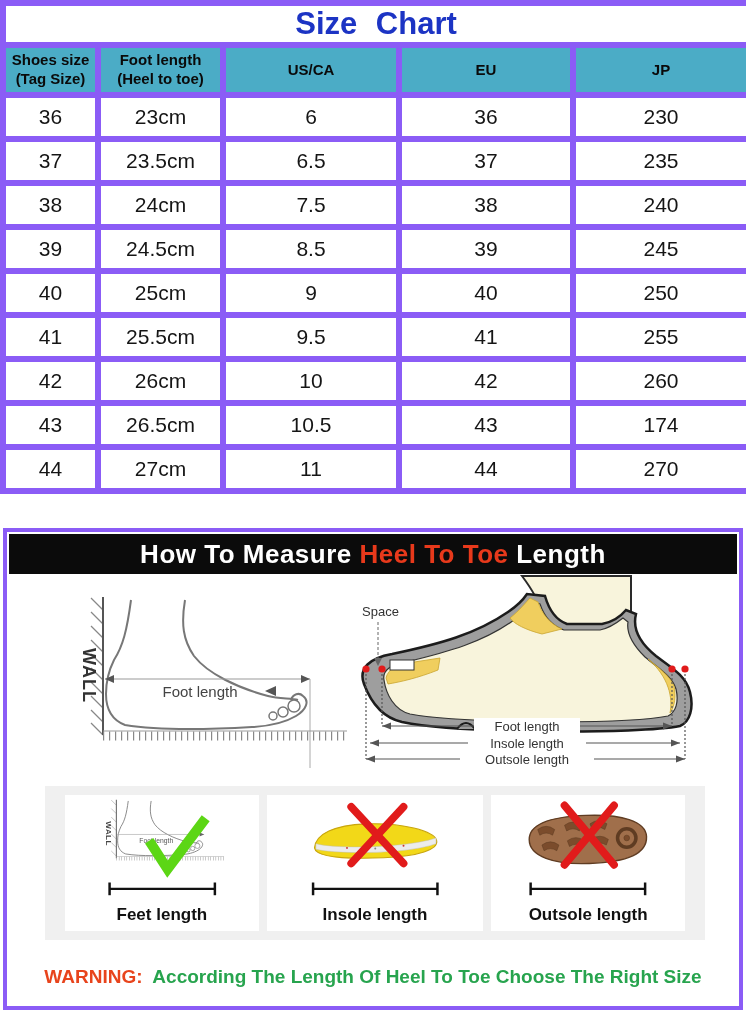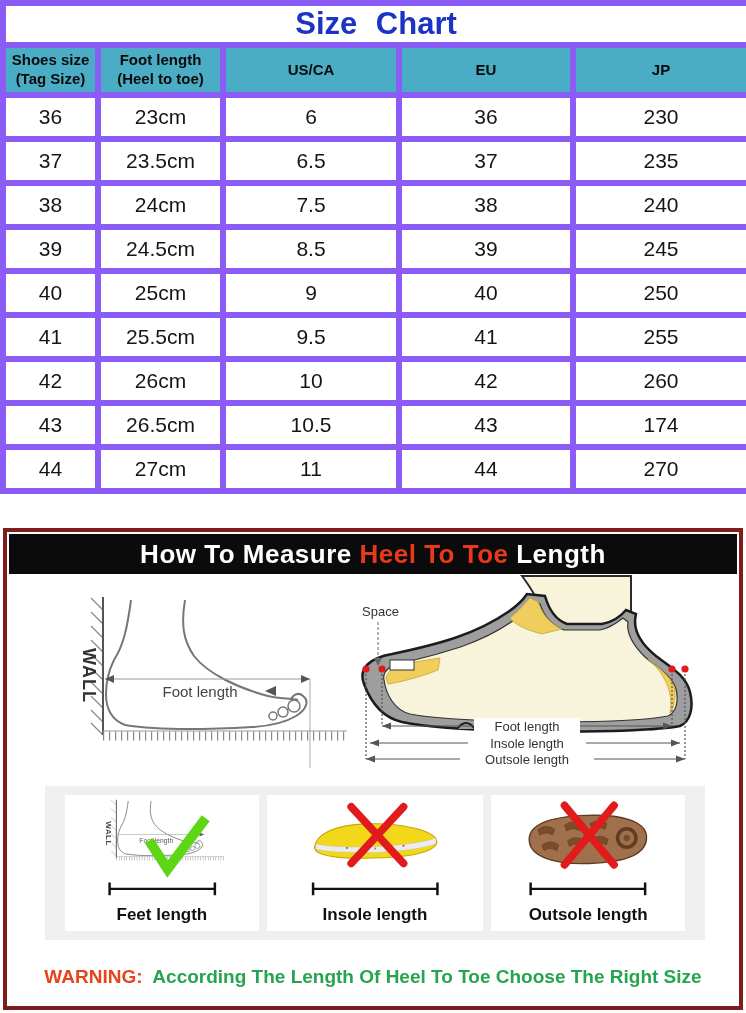--- a/index.html
+++ b/index.html
@@ -11,21 +11,21 @@
   .size-table th, .size-table td { border:6px solid #8b5cf6; text-align:center; vertical-align:middle; padding:0; }
   .title-cell { height:40px; border-bottom:3px solid #000;
     font-size:31px; font-weight:bold; color:var(--title-blue,#1C34C4); word-spacing:10px; }
   .head-row th { background:var(--header-teal,#4BACC6); height:50px; font-size:15px; font-weight:bold; color:#0a0a0a; line-height:1.25; }
   .size-table tbody td { height:44px; font-size:21px; color:#151515; }
   .size-table .head-row th:nth-child(4), .size-table tbody td:nth-child(4) { border-left-width:3px; }
   .size-table tbody tr:nth-child(7) td { border-top-width:3px; }
 
   
   .measure-frame { position:absolute; left:3px; top:528px; width:740px; height:482px;
-    border:4px solid #7f1d1d; background:#fff; padding:2px; }
+    border:4px solid #8b5cf6; background:#fff; padding:2px; }
   .measure-title-bar { width:100%; height:40px; background:#0b0b0b; text-align:center;
     line-height:40px; font-size:26px; font-weight:bold; letter-spacing:.5px; white-space:pre; }
   .bar-white { color:#fff; }
   .bar-red { color:var(--bar-red,#E8391B); }
   .measure-body { position:relative; width:100%; height:432px; }
 
   .wall-diagram { position:absolute; left:58px; top:20px; }
   .shoe-diagram { position:absolute; left:333px; top:0px; }
 
   .example-line { position:absolute; left:32px; top:178px; white-space:nowrap; }

